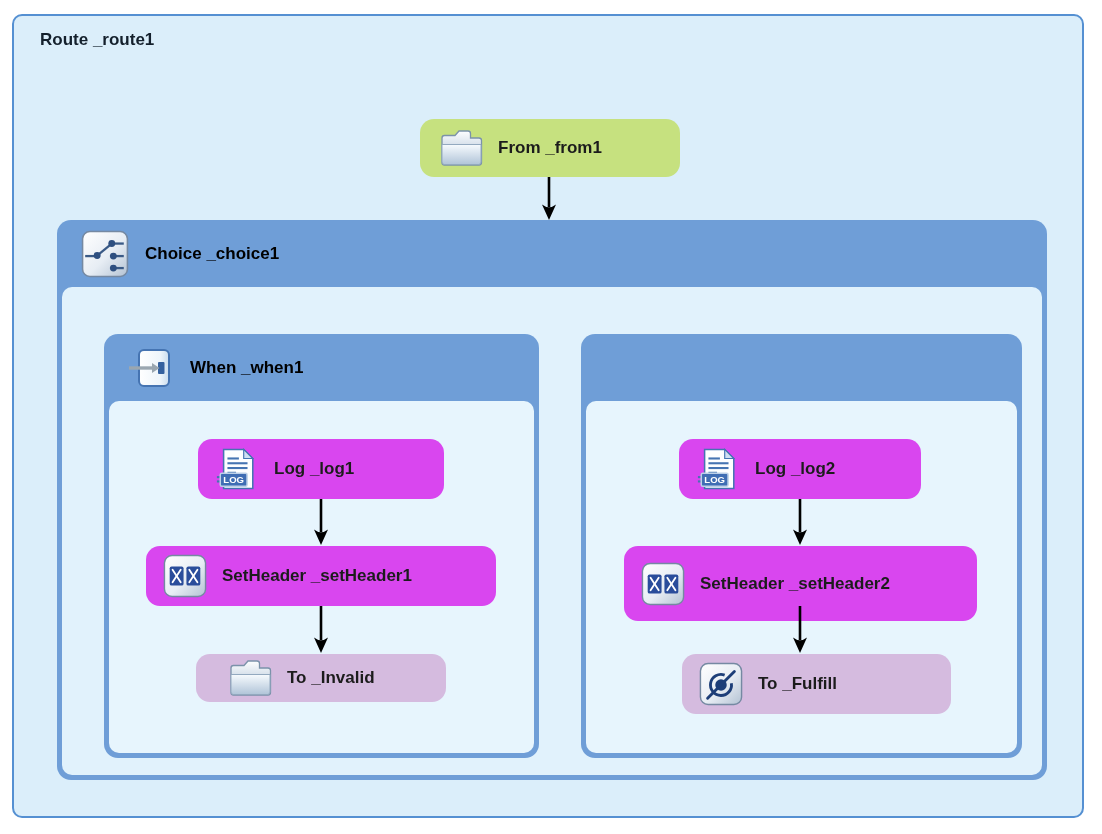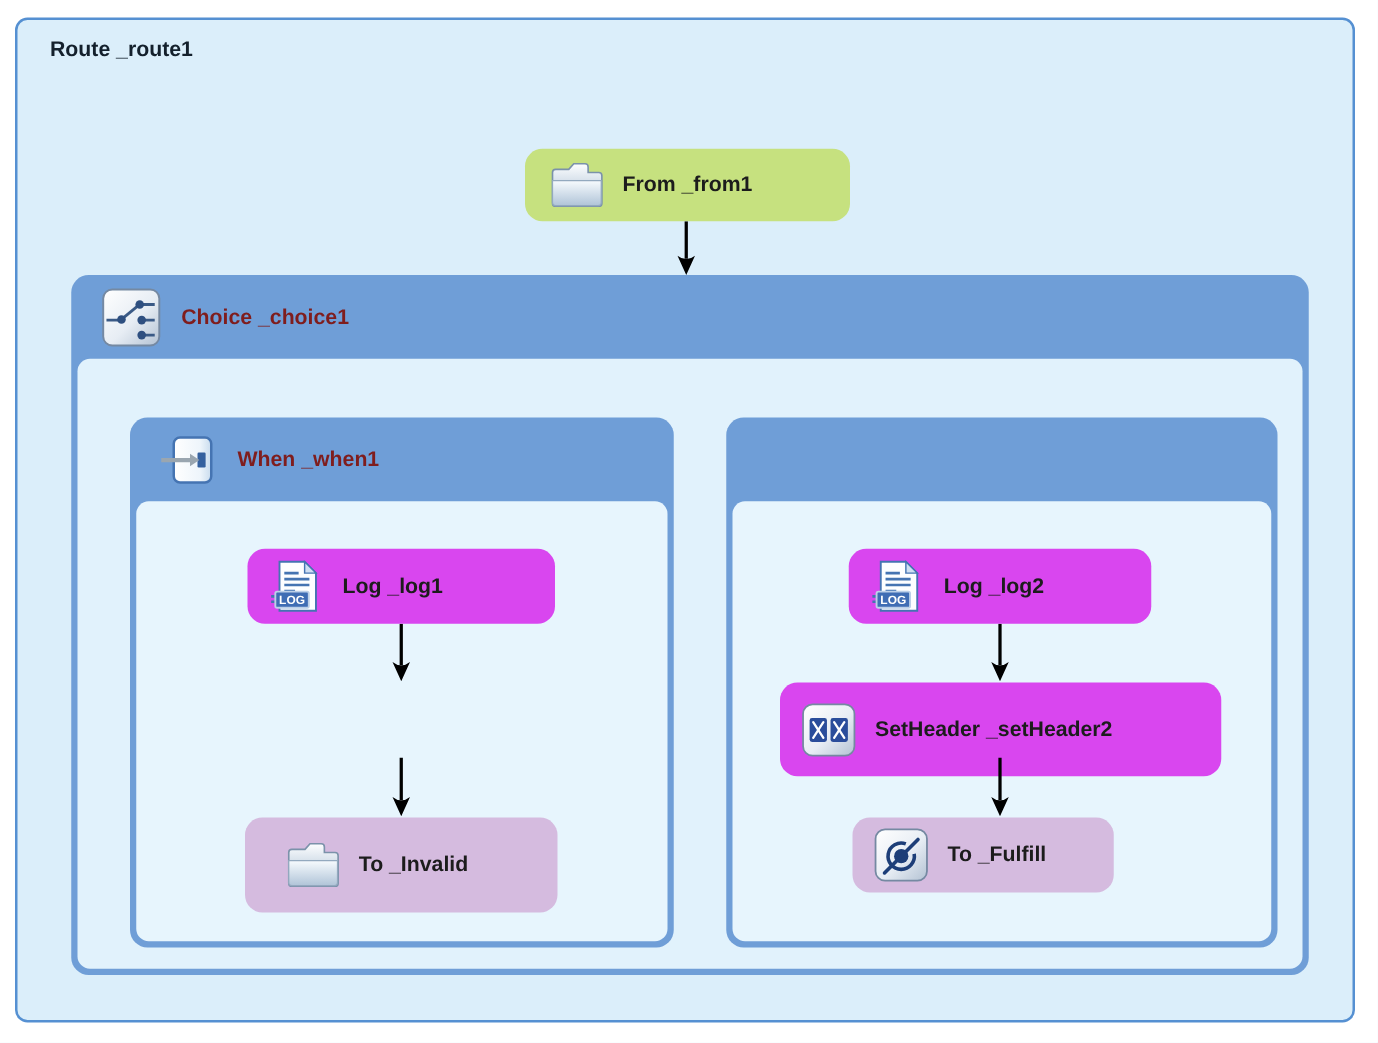--- a/index.html
+++ b/index.html
@@ -15,21 +15,21 @@
   .node{position:absolute;display:flex;align-items:center;gap:15px;
         padding-left:17px;border-radius:14px;box-sizing:border-box;}
   .node .nlabel{font-size:17px;font-weight:bold;color:#1c1c1c;white-space:nowrap;}
   .green{background:#c6e17f;}
   .orange{background:#d946ef;}
   .purple{background:#d5bbdf;}
 
   
   .container{position:absolute;background:#6f9ed7;border-radius:14px;}
   .chead{display:flex;align-items:center;gap:16px;height:67px;padding-left:24px;}
-  .chead .nlabel{font-size:17px;font-weight:bold;color:#7f1d1d;white-space:nowrap;}
+  .chead .nlabel{font-size:17px;font-weight:bold;color:#000000;white-space:nowrap;}
   .cbody{position:absolute;left:5px;right:5px;top:67px;bottom:5px;border-radius:10px;}
   .choice-body{background:#e1f2fc;}
   .panel-body{background:#e7f5fd;}
 
   .icon{flex:0 0 auto;display:block;}
   .conn{position:absolute;}
   .connline{stroke:#000;stroke-width:2.6px;}
   .connhead{fill:#000;}
 </style>
 </head>
@@ -125,27 +125,41 @@
             <text x="19.5" y="38" text-anchor="middle" font-size="10" font-weight="bold" fill="#ffffff">LOG</text>
           </svg>
           <span class="nlabel">Log _log1</span>
         </div>
 
         <svg class="conn" style="left:208px;top:165px;" width="18" height="47" viewBox="0 0 18 47">
           <line class="connline" x1="9" y1="0" x2="9" y2="33"></line>
           <path class="connhead" d="M9 46 L2 30.5 Q9 36 16 30.5 Z"></path>
         </svg>
 
+        <div class="node orange" style="left:42px;top:212px;width:350px;height:60px;">
+          <svg class="icon" width="44" height="44" viewBox="0 0 46 46">
+            <rect x="1.5" y="1.5" width="43" height="43" rx="8" fill="url(#gSilver)" stroke="#7589a2" stroke-width="1.5"></rect>
+            <rect x="7" y="13" width="14.5" height="20" rx="2" fill="#2a4d9b"></rect>
+            <rect x="24.5" y="13" width="14.5" height="20" rx="2" fill="#2a4d9b"></rect>
+            <g stroke="#ffffff" stroke-width="1.9" stroke-linecap="round">
+              <line x1="10" y1="16.5" x2="18.5" y2="29.5"></line>
+              <line x1="18.5" y1="16.5" x2="10" y2="29.5"></line>
+              <line x1="27.5" y1="16.5" x2="36" y2="29.5"></line>
+              <line x1="36" y1="16.5" x2="27.5" y2="29.5"></line>
+            </g>
+          </svg>
+          <span class="nlabel">SetHeader _setHeader1</span>
+        </div>
 
         <svg class="conn" style="left:208px;top:272px;" width="18" height="48" viewBox="0 0 18 48">
           <line class="connline" x1="9" y1="0" x2="9" y2="34"></line>
           <path class="connhead" d="M9 47 L2 31.5 Q9 37 16 31.5 Z"></path>
         </svg>
 
-        <div class="node purple" style="left:92px;top:320px;width:250px;height:76px;padding-left:30px;">
+        <div class="node purple" style="left:92px;top:320px;width:250px;height:48px;padding-left:30px;">
           <svg class="icon" width="46" height="44" viewBox="0 0 46 44">
             <path d="M5 12 q0-2.5 2.5-2.5 h10.5 l4-4.5 h9 q2.5 0 2.5 2.5 v4.5 h8.5 q2.5 0 2.5 2.5 v22 q0 2.5 -2.5 2.5 h-34.5 q-2.5 0 -2.5 -2.5 z" fill="url(#gFolderBack)" stroke="#7b92aa" stroke-width="1.3"></path>
             <path d="M5 18.5 h39 v17.5 q0 2.5 -2.5 2.5 h-34 q-2.5 0 -2.5 -2.5 z" fill="url(#gFolderFront)" stroke="#93a9bf" stroke-width="1"></path>
           </svg>
           <span class="nlabel">To _Invalid</span>
         </div>
       </div>
 
       <div class="container" style="left:524px;top:114px;width:441px;height:424px;">
         <div class="cbody panel-body"></div>
@@ -186,21 +200,21 @@
             </g>
           </svg>
           <span class="nlabel">SetHeader _setHeader2</span>
         </div>
 
         <svg class="conn" style="left:210px;top:272px;" width="18" height="48" viewBox="0 0 18 48">
           <line class="connline" x1="9" y1="0" x2="9" y2="34"></line>
           <path class="connhead" d="M9 47 L2 31.5 Q9 37 16 31.5 Z"></path>
         </svg>
 
-        <div class="node purple" style="left:101px;top:320px;width:209px;height:60px;">
+        <div class="node purple" style="left:101px;top:320px;width:269px;height:60px;">
           <svg class="icon" width="44" height="44" viewBox="0 0 46 46">
             <rect x="1.5" y="1.5" width="43" height="43" rx="8" fill="url(#gSilver)" stroke="#7589a2" stroke-width="1.5"></rect>
             <circle cx="23" cy="24" r="6" fill="#1d3e78"></circle>
             <path d="M26.8 13.7 A 11 11 0 1 0 33.8 22.1" fill="none" stroke="#1d3e78" stroke-width="3"></path>
             <line x1="9" y1="38" x2="37" y2="10" stroke="#1d3e78" stroke-width="3" stroke-linecap="round"></line>
           </svg>
           <span class="nlabel">To _Fulfill</span>
         </div>
       </div>
     </div>

